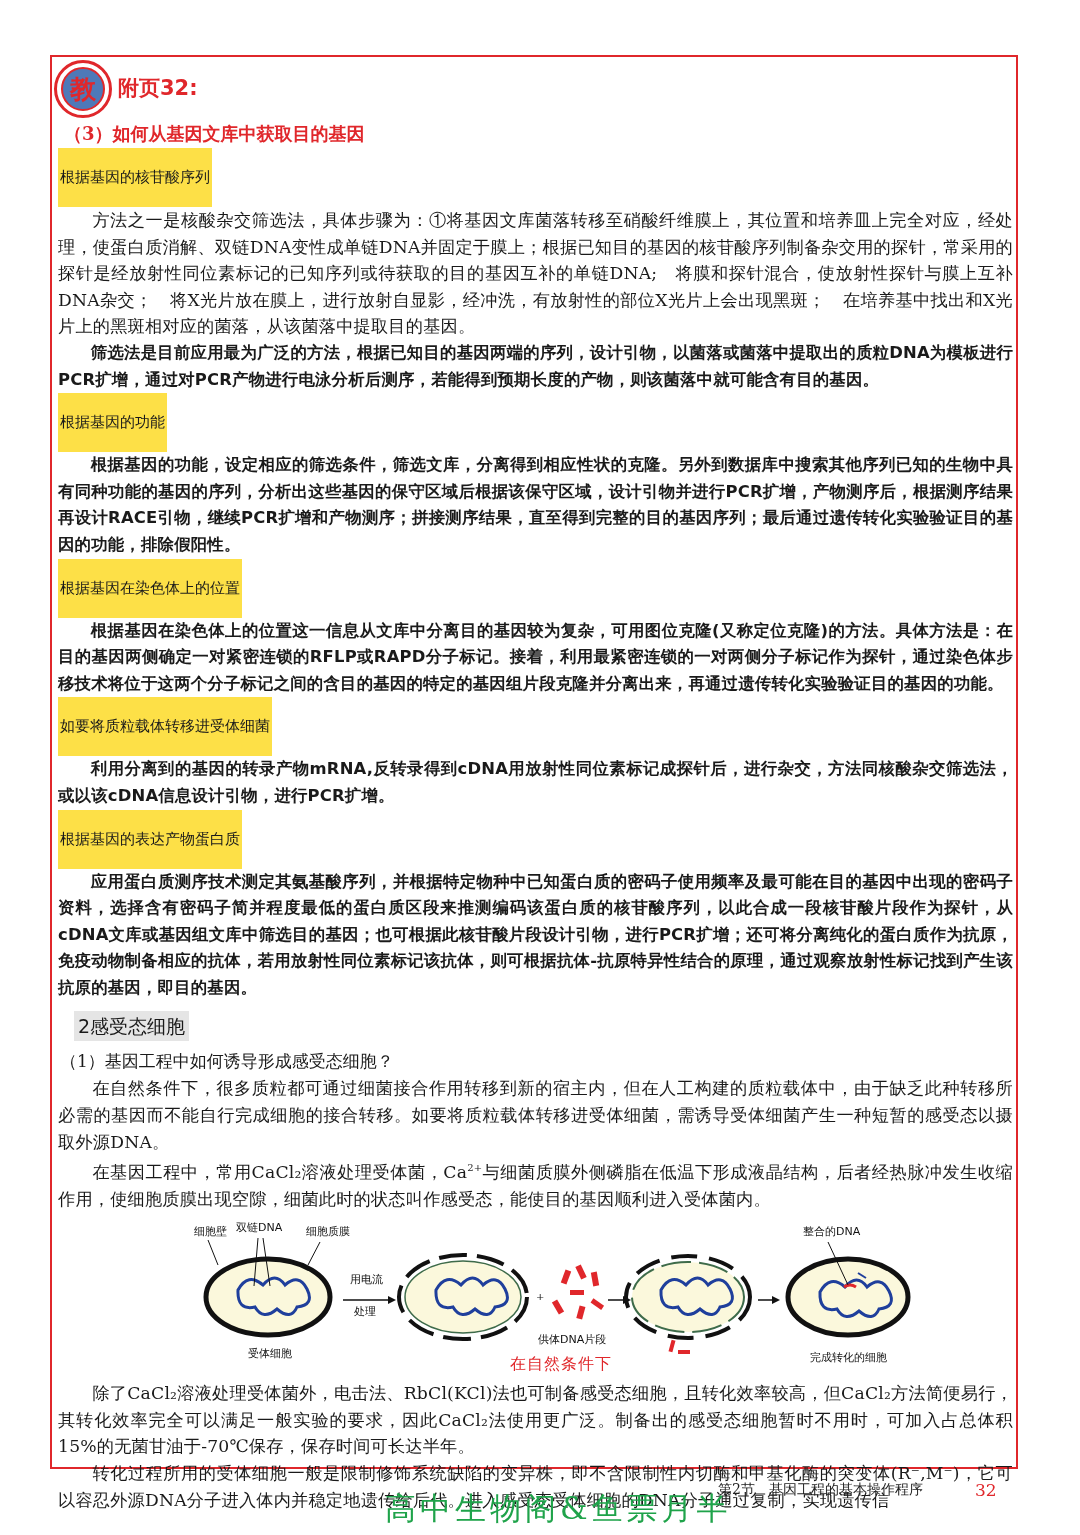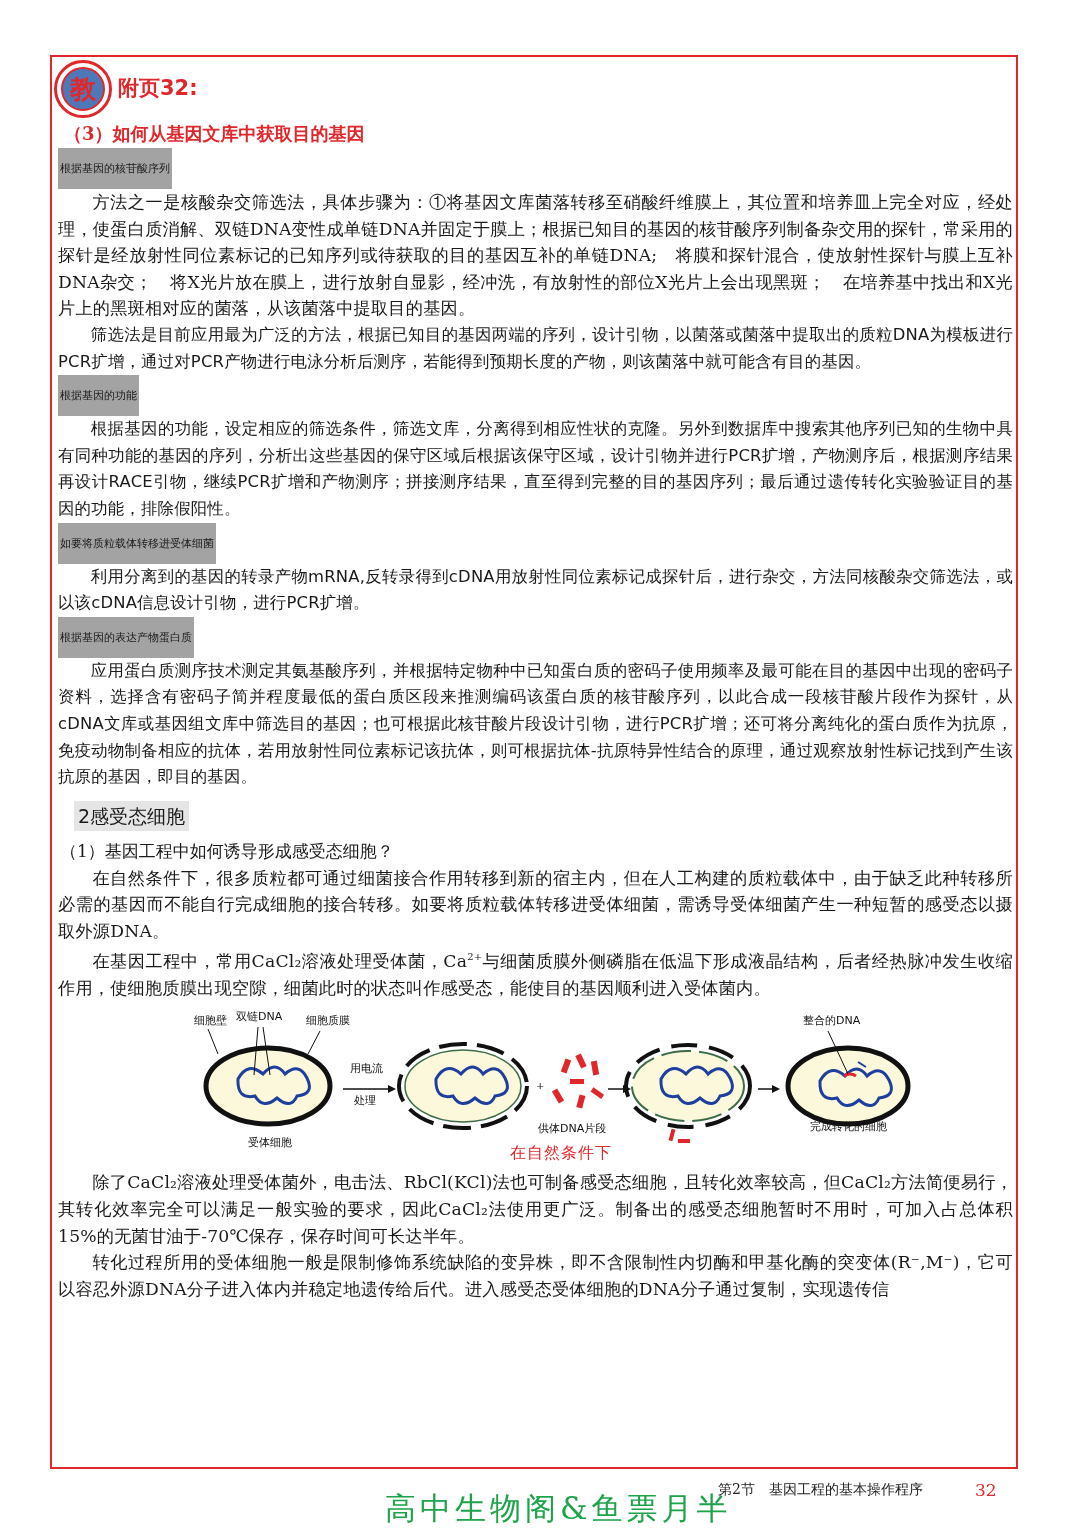--- a/index.html
+++ b/index.html
@@ -10,23 +10,23 @@
   .badge { position:absolute; left:54px; top:60px; width:58px; height:58px; border-radius:50%;
            border:3px solid #e0272b; box-sizing:border-box; background:#fff; }
   .badge-inner { position:absolute; left:4px; top:4px; width:44px; height:44px; border-radius:50%;
            background:#4e79b8; border:2px solid #e0272b; box-sizing:border-box;
            color:#e0272b; font-weight:bold; font-size:26px; line-height:40px; text-align:center; }
   .page-tag { position:absolute; left:118px; top:74px; color:#e0272b; font-weight:bold; font-size:21px;
               font-family:"DejaVu Sans","Liberation Sans",sans-serif;text-align:center; }
   .content { position:absolute; left:58px; top:120px; width:955px; }
   .h3 { color:#e0272b; font-weight:bold; font-size:18px; line-height:28px; margin-left:6px; }
   p { margin:0; font-size:17.2px; line-height:26.6px; text-indent:2em; text-align:justify; letter-spacing:0.2px; }
-  .sub { display:inline-block; background:#a3a3a3; font-size:11px; line-height:25px; padding:8px 2px;
+  .sub { display:inline-block; background:#fde047; font-size:15px; line-height:25px; padding:17px 2px;
          font-family:"DejaVu Sans","Liberation Sans",sans-serif; }
-  .sans p, p.sans { font-family:"DejaVu Sans","Liberation Sans",sans-serif; font-size:16.4px; }
+  .sans p, p.sans { font-family:"DejaVu Sans","Liberation Sans",sans-serif; font-size:16.4px;font-weight:bold; }
   .yellow { display:inline-block; background:#e5e5e5; font-size:19px; line-height:30px; padding:0 4px;
             margin:10px 0 6px 16px; font-family:"DejaVu Sans","Liberation Sans",sans-serif; }
   .q { font-size:17px; line-height:28px; margin-left:2px; }
   .figure { position:relative; height:158px; margin:8px 0 2px 0; }
   .fig-label { position:absolute; font-size:11px; font-family:"DejaVu Sans","Liberation Sans",sans-serif; color:#111; }
   .fig-caption { position:absolute; font-size:16px; color:#e0272b; letter-spacing:1px; }
   .footer-left { position:absolute; left:385px; top:1488px; color:#1fa34a; font-size:31px; letter-spacing:4px;
                  font-family:"DejaVu Serif","Liberation Serif",serif; }
   .footer-right { position:absolute; left:718px; top:1481px; font-size:14px; color:#222; }
   .watermark { position:absolute; left:900px; top:1544px; font-size:26px; color:#888; opacity:0.85;
@@ -51,20 +51,24 @@
     <span class="sub">根据基因的核苷酸序列</span>
     <p>方法之一是核酸杂交筛选法，具体步骤为：①将基因文库菌落转移至硝酸纤维膜上，其位置和培养皿上完全对应，经处理，使蛋白质消解、双链DNA变性成单链DNA并固定于膜上；根据已知目的基因的核苷酸序列制备杂交用的探针，常采用的探针是经放射性同位素标记的已知序列或待获取的目的基因互补的单链DNA;　将膜和探针混合，使放射性探针与膜上互补DNA杂交；　将X光片放在膜上，进行放射自显影，经冲洗，有放射性的部位X光片上会出现黑斑；　在培养基中找出和X光片上的黑斑相对应的菌落，从该菌落中提取目的基因。</p>
     <p class="sans">筛选法是目前应用最为广泛的方法，根据已知目的基因两端的序列，设计引物，以菌落或菌落中提取出的质粒DNA为模板进行PCR扩增，通过对PCR产物进行电泳分析后测序，若能得到预期长度的产物，则该菌落中就可能含有目的基因。</p>
   </div>
 
   <div>
     <span class="sub">根据基因的功能</span>
     <p class="sans">根据基因的功能，设定相应的筛选条件，筛选文库，分离得到相应性状的克隆。另外到数据库中搜索其他序列已知的生物中具有同种功能的基因的序列，分析出这些基因的保守区域后根据该保守区域，设计引物并进行PCR扩增，产物测序后，根据测序结果再设计RACE引物，继续PCR扩增和产物测序；拼接测序结果，直至得到完整的目的基因序列；最后通过遗传转化实验验证目的基因的功能，排除假阳性。</p>
   </div>
 
+  <div>
+    <span class="sub">根据基因在染色体上的位置</span>
+    <p class="sans">根据基因在染色体上的位置这一信息从文库中分离目的基因较为复杂，可用图位克隆(又称定位克隆)的方法。具体方法是：在目的基因两侧确定一对紧密连锁的RFLP或RAPD分子标记。接着，利用最紧密连锁的一对两侧分子标记作为探针，通过染色体步移技术将位于这两个分子标记之间的含目的基因的特定的基因组片段克隆并分离出来，再通过遗传转化实验验证目的基因的功能。</p>
+  </div>
 
   <div>
     <span class="sub">如要将质粒载体转移进受体细菌</span>
     <p class="sans">利用分离到的基因的转录产物mRNA,反转录得到cDNA用放射性同位素标记成探针后，进行杂交，方法同核酸杂交筛选法，或以该cDNA信息设计引物，进行PCR扩增。</p>
   </div>
 
   <div>
     <span class="sub">根据基因的表达产物蛋白质</span>
     <p class="sans">应用蛋白质测序技术测定其氨基酸序列，并根据特定物种中已知蛋白质的密码子使用频率及最可能在目的基因中出现的密码子资料，选择含有密码子简并程度最低的蛋白质区段来推测编码该蛋白质的核苷酸序列，以此合成一段核苷酸片段作为探针，从cDNA文库或基因组文库中筛选目的基因；也可根据此核苷酸片段设计引物，进行PCR扩增；还可将分离纯化的蛋白质作为抗原，免疫动物制备相应的抗体，若用放射性同位素标记该抗体，则可根据抗体-抗原特异性结合的原理，通过观察放射性标记找到产生该抗原的基因，即目的基因。</p>
   </div>
@@ -119,21 +123,21 @@
       <line x1="770" y1="22" x2="790" y2="65" stroke="#111" stroke-width="1"></line>
     </svg>
     <span class="fig-label" style="left:136px;top:4px">细胞壁</span>
     <span class="fig-label" style="left:178px;top:0px">双链DNA</span>
     <span class="fig-label" style="left:248px;top:4px">细胞质膜</span>
     <span class="fig-label" style="left:190px;top:126px">受体细胞</span>
     <span class="fig-label" style="left:292px;top:52px">用电流</span>
     <span class="fig-label" style="left:296px;top:84px">处理</span>
     <span class="fig-label" style="left:480px;top:112px">供体DNA片段</span>
     <span class="fig-label" style="left:745px;top:4px">整合的DNA</span>
-    <span class="fig-label" style="left:752px;top:110px">完成转化的细胞</span>
+    <span class="fig-label" style="left:752px;top:130px">完成转化的细胞</span>
     <span class="fig-caption" style="left:452px;top:134px">在自然条件下</span>
   </div>
 
   <p>除了CaCl₂溶液处理受体菌外，电击法、RbCl(KCl)法也可制备感受态细胞，且转化效率较高，但CaCl₂方法简便易行，其转化效率完全可以满足一般实验的要求，因此CaCl₂法使用更广泛。制备出的感受态细胞暂时不用时，可加入占总体积15%的无菌甘油于-70℃保存，保存时间可长达半年。</p>
   <p>转化过程所用的受体细胞一般是限制修饰系统缺陷的变异株，即不含限制性内切酶和甲基化酶的突变体(R⁻,M⁻)，它可以容忍外源DNA分子进入体内并稳定地遗传给后代。进入感受态受体细胞的DNA分子通过复制，实现遗传信</p>
 </div>
 
 <div class="footer-left">高中生物阁&amp;鱼票月半</div>
 <div class="footer-right">第2节　基因工程的基本操作程序</div>
 <div class="watermark">高考直通车APP</div>

